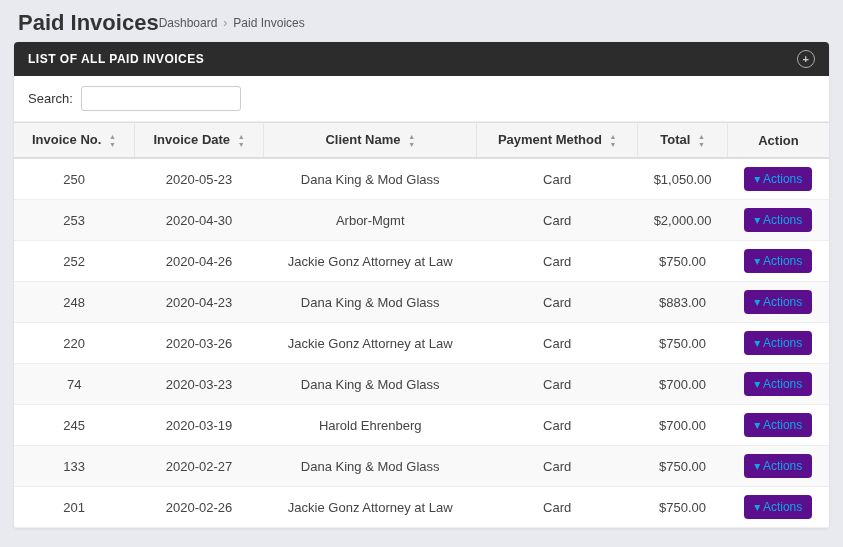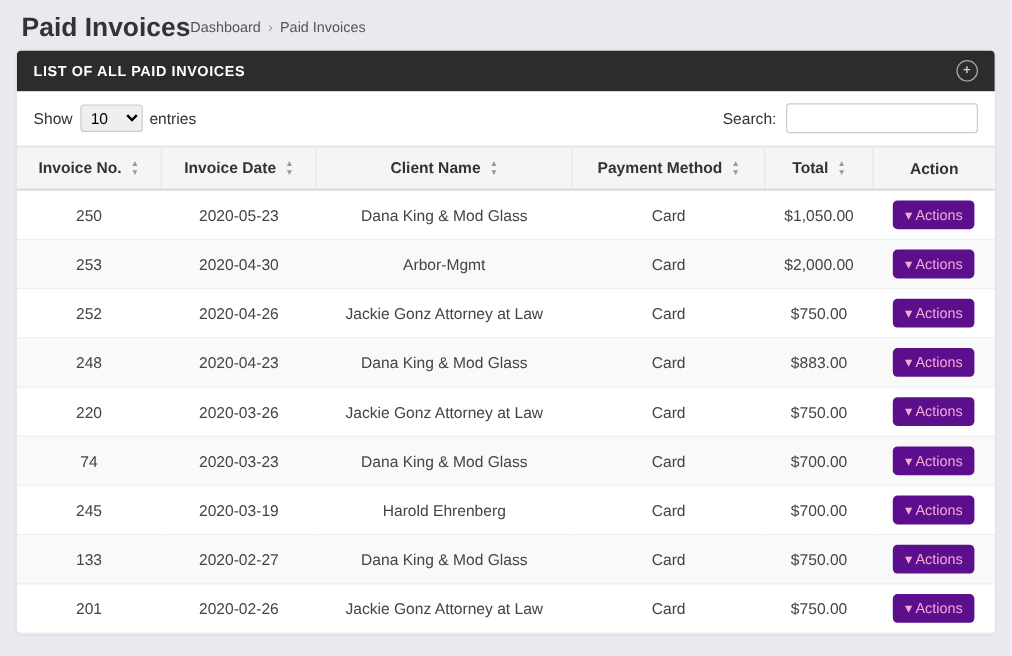--- a/index.html
+++ b/index.html
@@ -133,21 +133,21 @@
       background: #fff;
     }
     tbody td {
       padding: 8px 10px;
       text-align: center;
       font-size: 13px;
       color: #444;
     }
     .actions-btn {
       background: #5b0f8c;
-      color: #f9a8d4;
+      color: #0ea5e9;
       border: none;
       border-radius: 4px;
       padding: 5px 10px;
       font-size: 12px;
       cursor: pointer;
       white-space: nowrap;
     }
   </style>
 </head>
 <body>
@@ -161,30 +161,20 @@
   </div>
 </div>
 
 <div class="card">
   <div class="card-header">
     <span>LIST OF ALL PAID INVOICES</span>
     <div class="card-header-icon">+</div>
   </div>
 
   <div class="table-controls">
-    <div class="show-entries">
-      <span>Show</span>
-      <select>
-        <option>10</option>
-        <option>25</option>
-        <option>50</option>
-        <option>100</option>
-      </select>
-      <span>entries</span>
-    </div>
     <div class="search-box">
       <label>Search:</label>
       <input type="text" style="">
     </div>
   </div>
 
   <table>
     <thead>
       <tr>
         <th>

